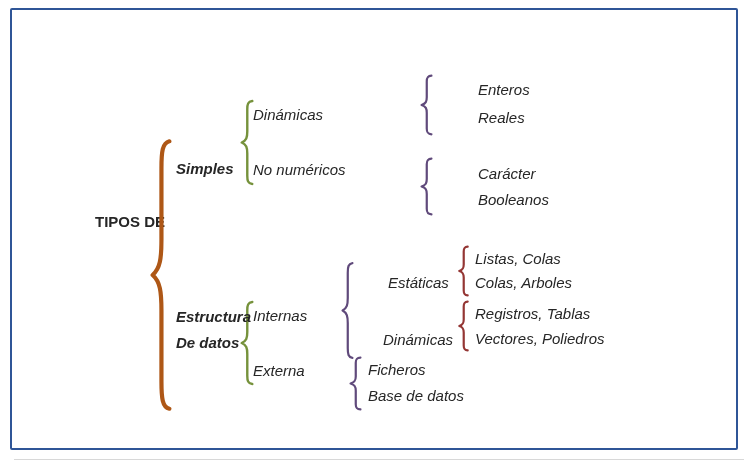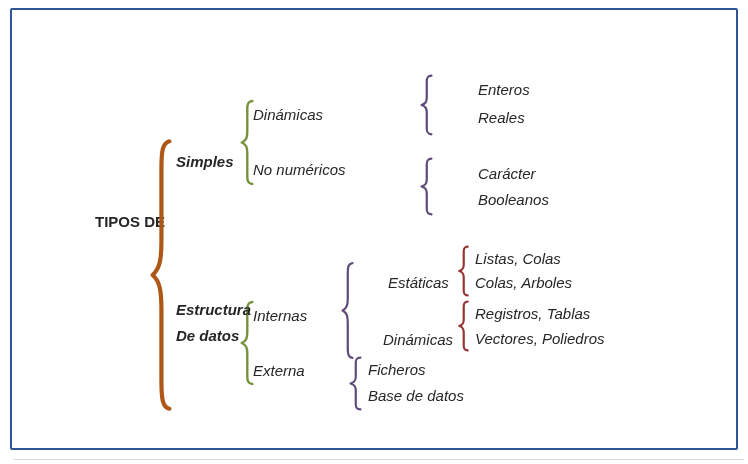--- a/index.html
+++ b/index.html
@@ -30,21 +30,21 @@
   }
 
   .lbl {
     position: absolute;
     font-size: 15px;
     line-height: 20px;
     white-space: nowrap;
     color: var(--text, #262626);
     font-style: italic;
   }
-  .b { font-weight: bold; }
+  .b { font-weight: bold; margin-top: 7px; }
 
   .title {
     position: absolute;
     left: 80px; top: 210px; width: 100px;
     text-align: center;
     font-size: 15px;
     font-weight: bold;
     line-height: 24px;
     color: var(--text, #262626);
   }

